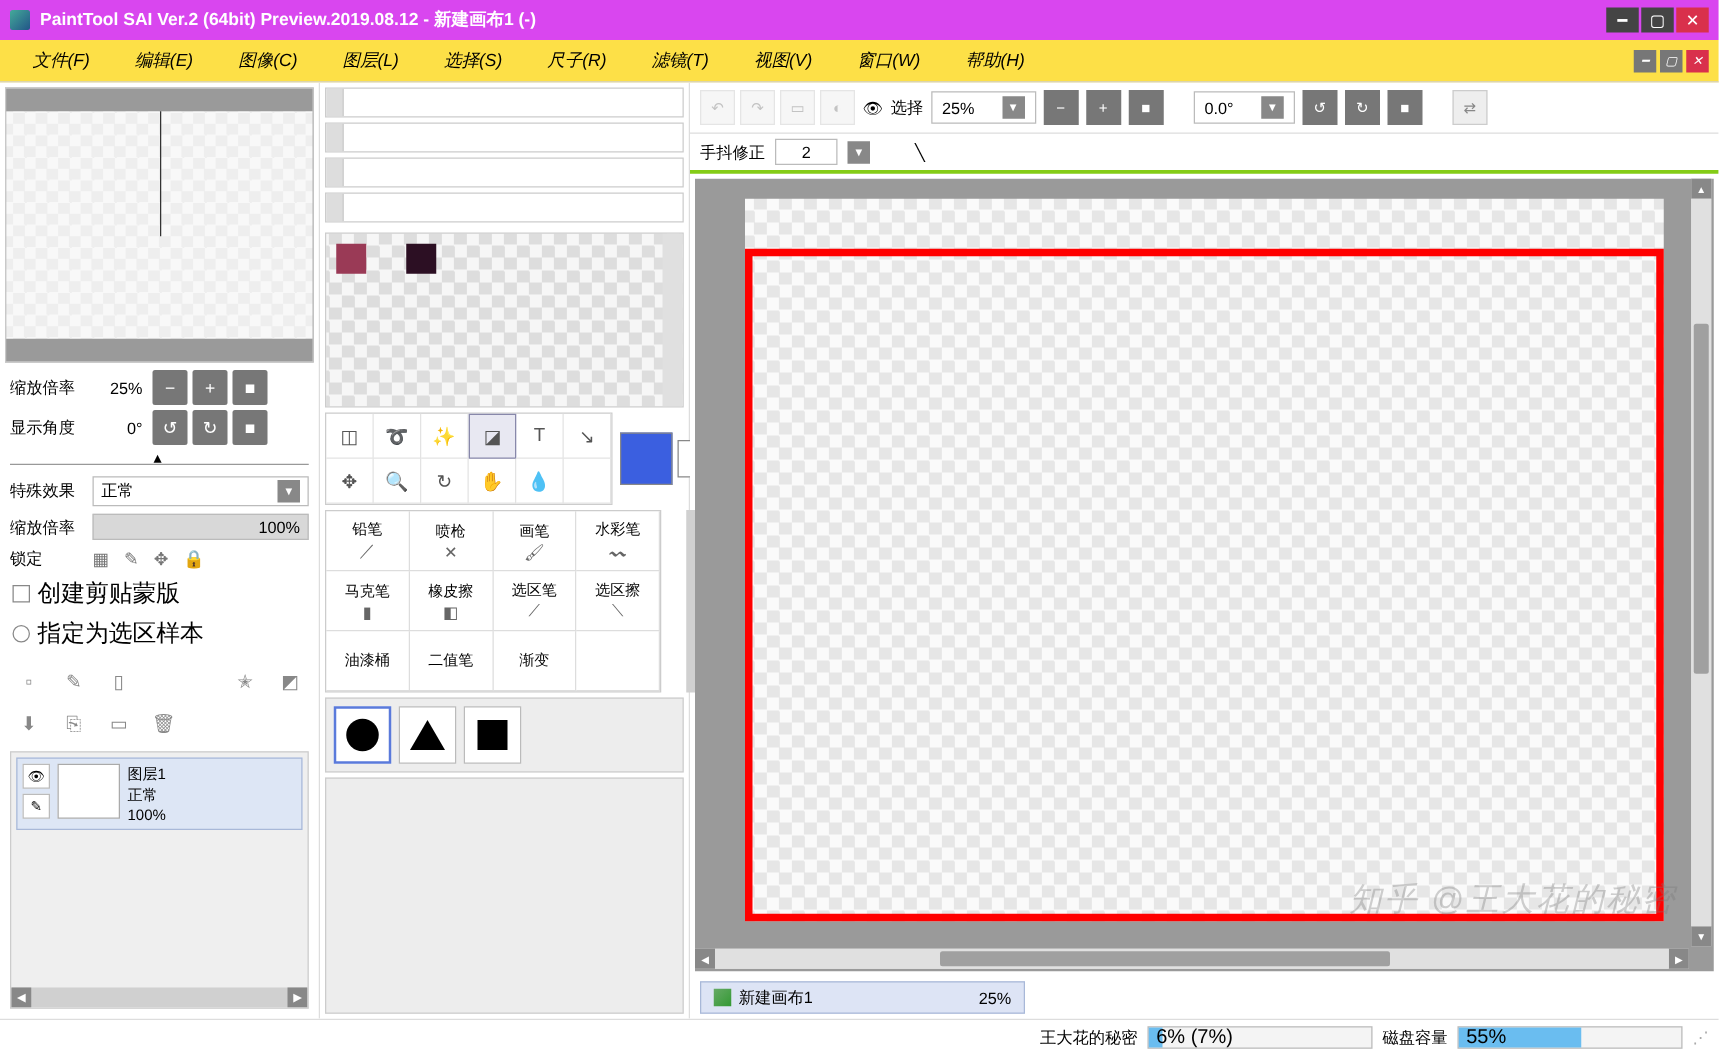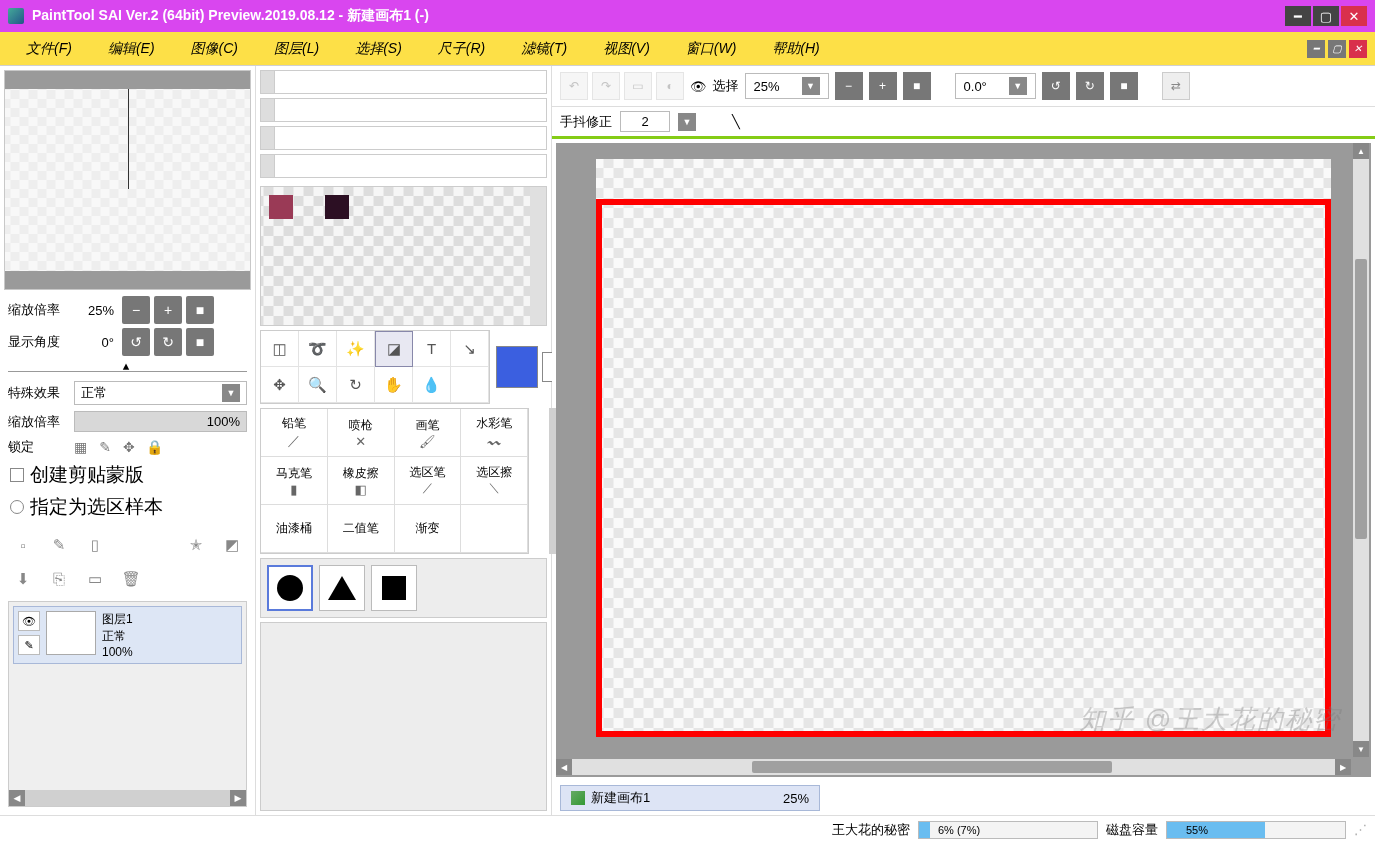--- a/index.html
+++ b/index.html
@@ -103,21 +103,21 @@
 .hscroll{position:absolute;left:0;right:20px;bottom:2px;height:16px;background:#f0f0f0;display:flex;}
 .hscroll .track{flex:1;background:#e0e0e0;position:relative;}
 .hscroll .thumb{position:absolute;top:2px;bottom:2px;left:180px;width:360px;background:#a0a0a0;border-radius:2px;}
 .doc-tab-row{display:flex;padding:4px 8px;gap:4px;}
 .doc-tab{background:#dde4f5;border:1px solid #a8b8d8;padding:3px 10px;display:flex;align-items:center;gap:8px;font-size:13px;min-width:260px;justify-content:space-between;}
 .doc-tab .dicon{width:14px;height:14px;background:linear-gradient(135deg,#6a6,#393);}
 
 .statusbar{height:28px;display:flex;align-items:center;justify-content:flex-end;gap:8px;padding:0 8px;font-size:13px;background:#fff;border-top:1px solid #ddd;}
 .statusbar .meter{width:180px;height:18px;background:#f4f4f4;border:1px solid #bbb;position:relative;display:flex;align-items:center;}
 .statusbar .meter .fill{height:100%;background:#6abdf0;}
-.statusbar .meter .txt{position:absolute;left:6px;font-size:11px;margin-left:13px;}
+.statusbar .meter .txt{position:absolute;left:6px;font-size:16px;}
 .watermark{position:absolute;right:30px;bottom:40px;font-size:26px;color:rgba(120,120,120,0.35);font-style:italic;letter-spacing:2px;}
 
 .lock-icons{display:flex;gap:12px;}
 .lock-icons span{font-size:14px;color:#777;}
 </style>
 </head>
 <body>
 
 <div class="titlebar">
   <div class="icon"></div>

